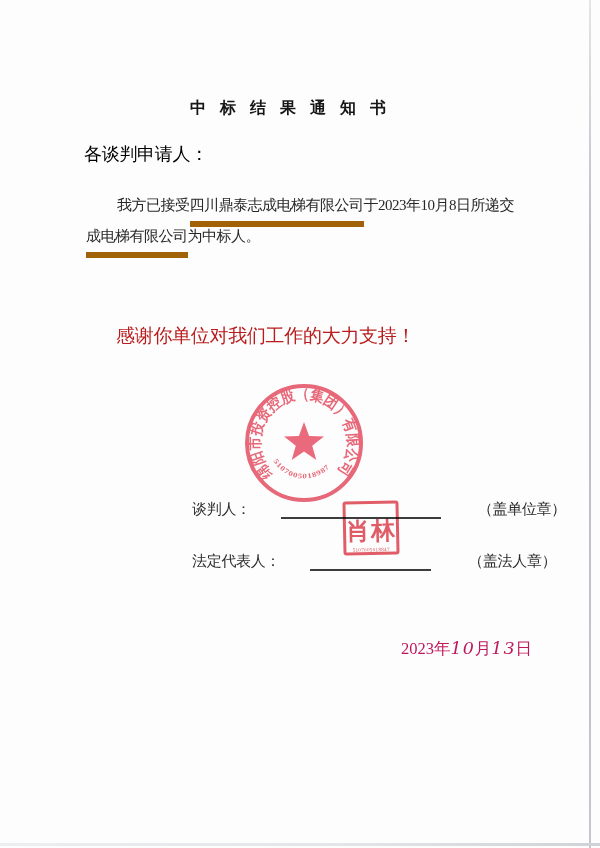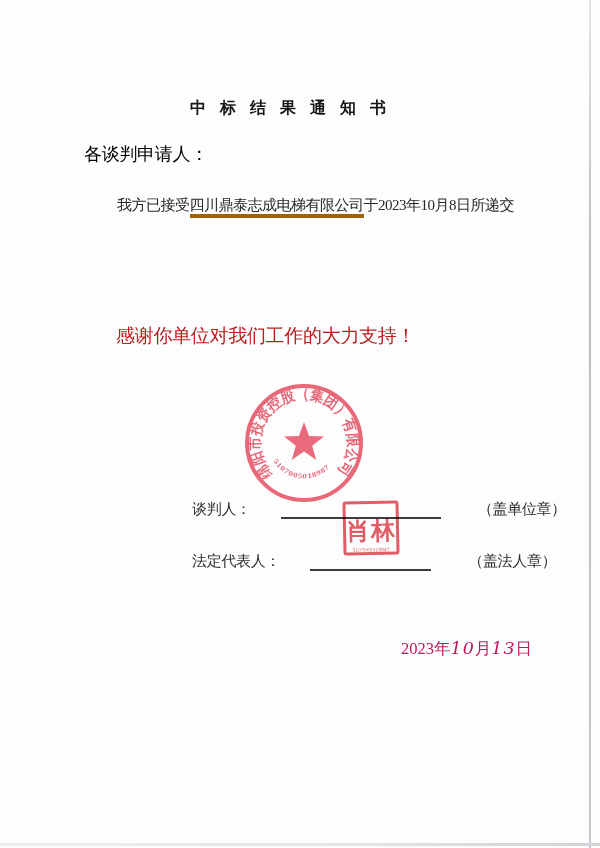--- a/index.html
+++ b/index.html
@@ -26,21 +26,21 @@
   .salutation{
     position:absolute;left:84px;top:142px;font-size:18px;color:#000000;
     letter-spacing:-0.3px;
   }
   .body-para{
     position:absolute;left:86px;top:190px;width:440px;
     font-size:15px;line-height:31px;letter-spacing:-0.5px;color:#272727;
   }
   .para-line{white-space:nowrap;}
   .para-line.indent{padding-left:31px;}
-  .u{border-bottom:4px solid #a16207;padding-bottom:1px;}
+  .u{border-bottom:6px solid #a16207;padding-bottom:8px;}
   .u.trail{padding-right:9px;}
   .thanks{
     position:absolute;left:86px;top:320px;font-size:19px;line-height:31px;
     letter-spacing:-0.3px;text-indent:30px;color:#b91c1c;
   }
   .company-seal{
     position:absolute;left:240px;top:379px;width:128px;height:128px;
     mix-blend-mode:multiply;opacity:0.93;
   }
   .sig-row{
@@ -85,20 +85,21 @@
 
 <div class="scan-edge-right"></div>
 <div class="scan-edge-bottom"></div>
 
 <div class="doc-title">中标结果通知书</div>
 
 <div class="salutation">各谈判申请人：</div>
 
 <div class="body-para">
   <div class="para-line indent"><span>我方已接受</span><span class="u">四川鼎泰志成电梯有限公司</span><span>于2023年10月8日所递交</span></div>
+  <div class="para-line"><span class="u">成电梯有限公司</span><span>为中标人。</span></div>
 </div>
 
 <div class="thanks">感谢你单位对我们工作的大力支持！</div>
 
 <svg class="company-seal" viewBox="0 0 128 128" xmlns="http://www.w3.org/2000/svg">
   <defs>
     <path id="nameArc" d="M 32.9 95.1 A 44 44 0 1 1 95.1 95.1" fill="none"></path>
     <path id="numArc" d="M 33.3 81.8 A 35.5 35.5 0 0 0 94.7 81.8" fill="none"></path>
   </defs>
   <circle cx="64" cy="64" r="57" fill="none" stroke-width="4" stroke="#e85d6f"></circle>

